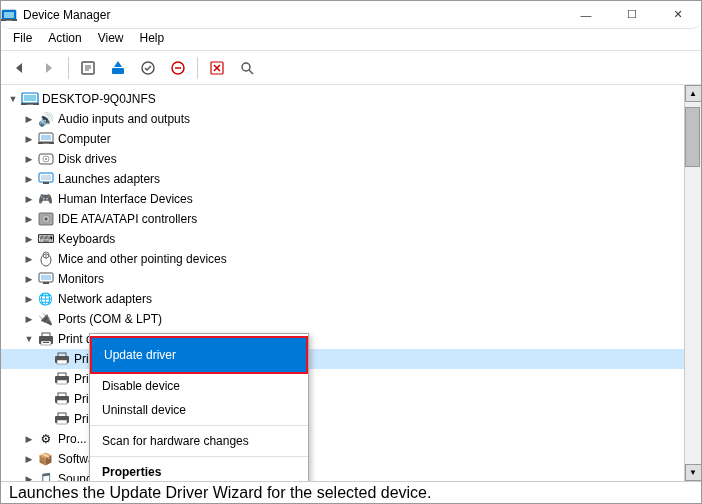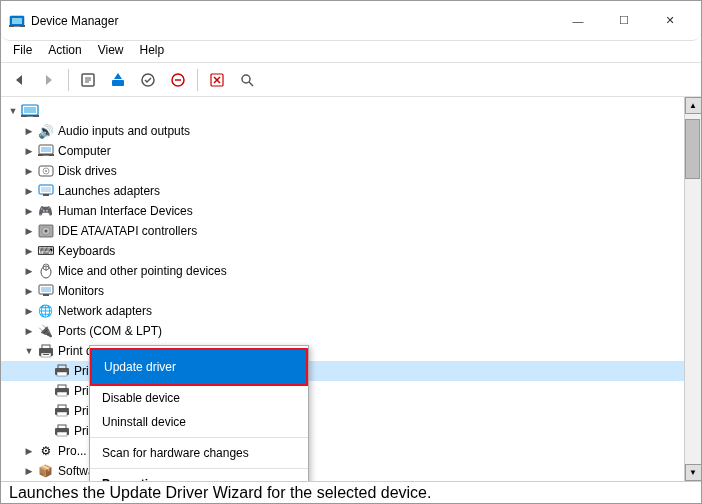--- a/index.html
+++ b/index.html
@@ -16,25 +16,25 @@
     .window {
       width: 702px;
       height: 504px;
       border: 1px solid #999;
       display: flex;
       flex-direction: column;
       background: #fff;
     }
 
     .title-bar {
-      height: 40px;
+      height: 28px;
       background: #fff;
       display: flex;
       align-items: center;
-      padding: 0 8px;
+      padding: 0 0;
       border-bottom: 1px solid #e0e0e0;
       user-select: none;
       border-radius: 9px;
     }
 
     .title-bar-icon {
       width: 16px;
       height: 16px;
       margin-right: 6px;
       display: flex;
@@ -353,20 +353,21 @@
         <span class="indent" style="width:4px"></span>
         <span class="expander">▼</span>
         <span class="item-icon">
           <svg width="18" height="14" viewBox="0 0 18 14">
             <rect x="1" y="1" width="16" height="10" rx="1" fill="none" stroke="#0078d7" stroke-width="1.2"></rect>
             <rect x="3" y="3" width="12" height="6" fill="#87ceeb"></rect>
             <rect x="0" y="11" width="18" height="2" fill="#555"></rect>
             <rect x="6" y="12" width="6" height="1" fill="#888"></rect>
           </svg>
         </span>
+        <span class="item-label">DESKTOP-9Q0JNFS</span>
       </div>
 
       <div class="tree-item">
         <span class="indent" style="width:20px"></span>
         <span class="expander">▶</span>
         <span class="item-icon" style="color:#555">🔊</span>
         <span class="item-label">Audio inputs and outputs</span>
       </div>
 
       <div class="tree-item">

